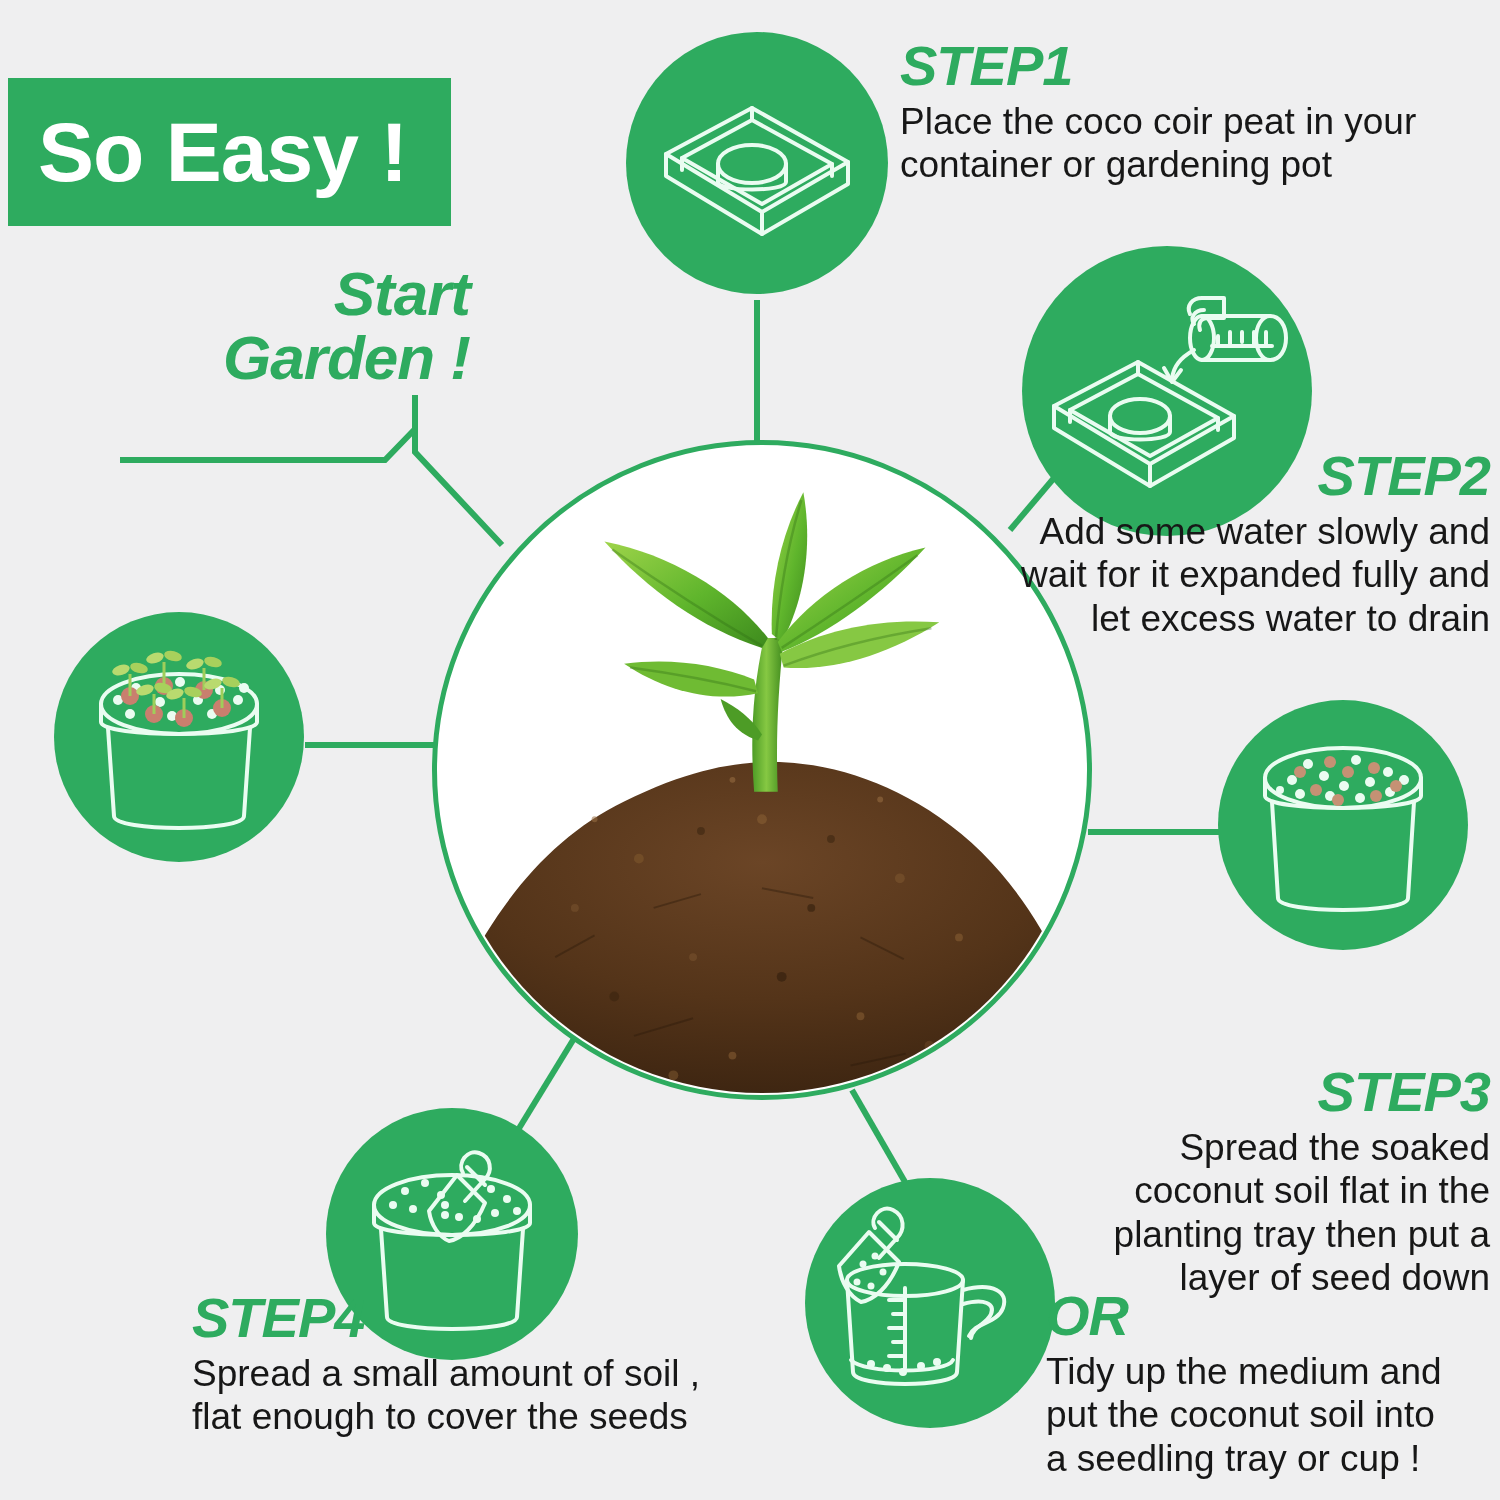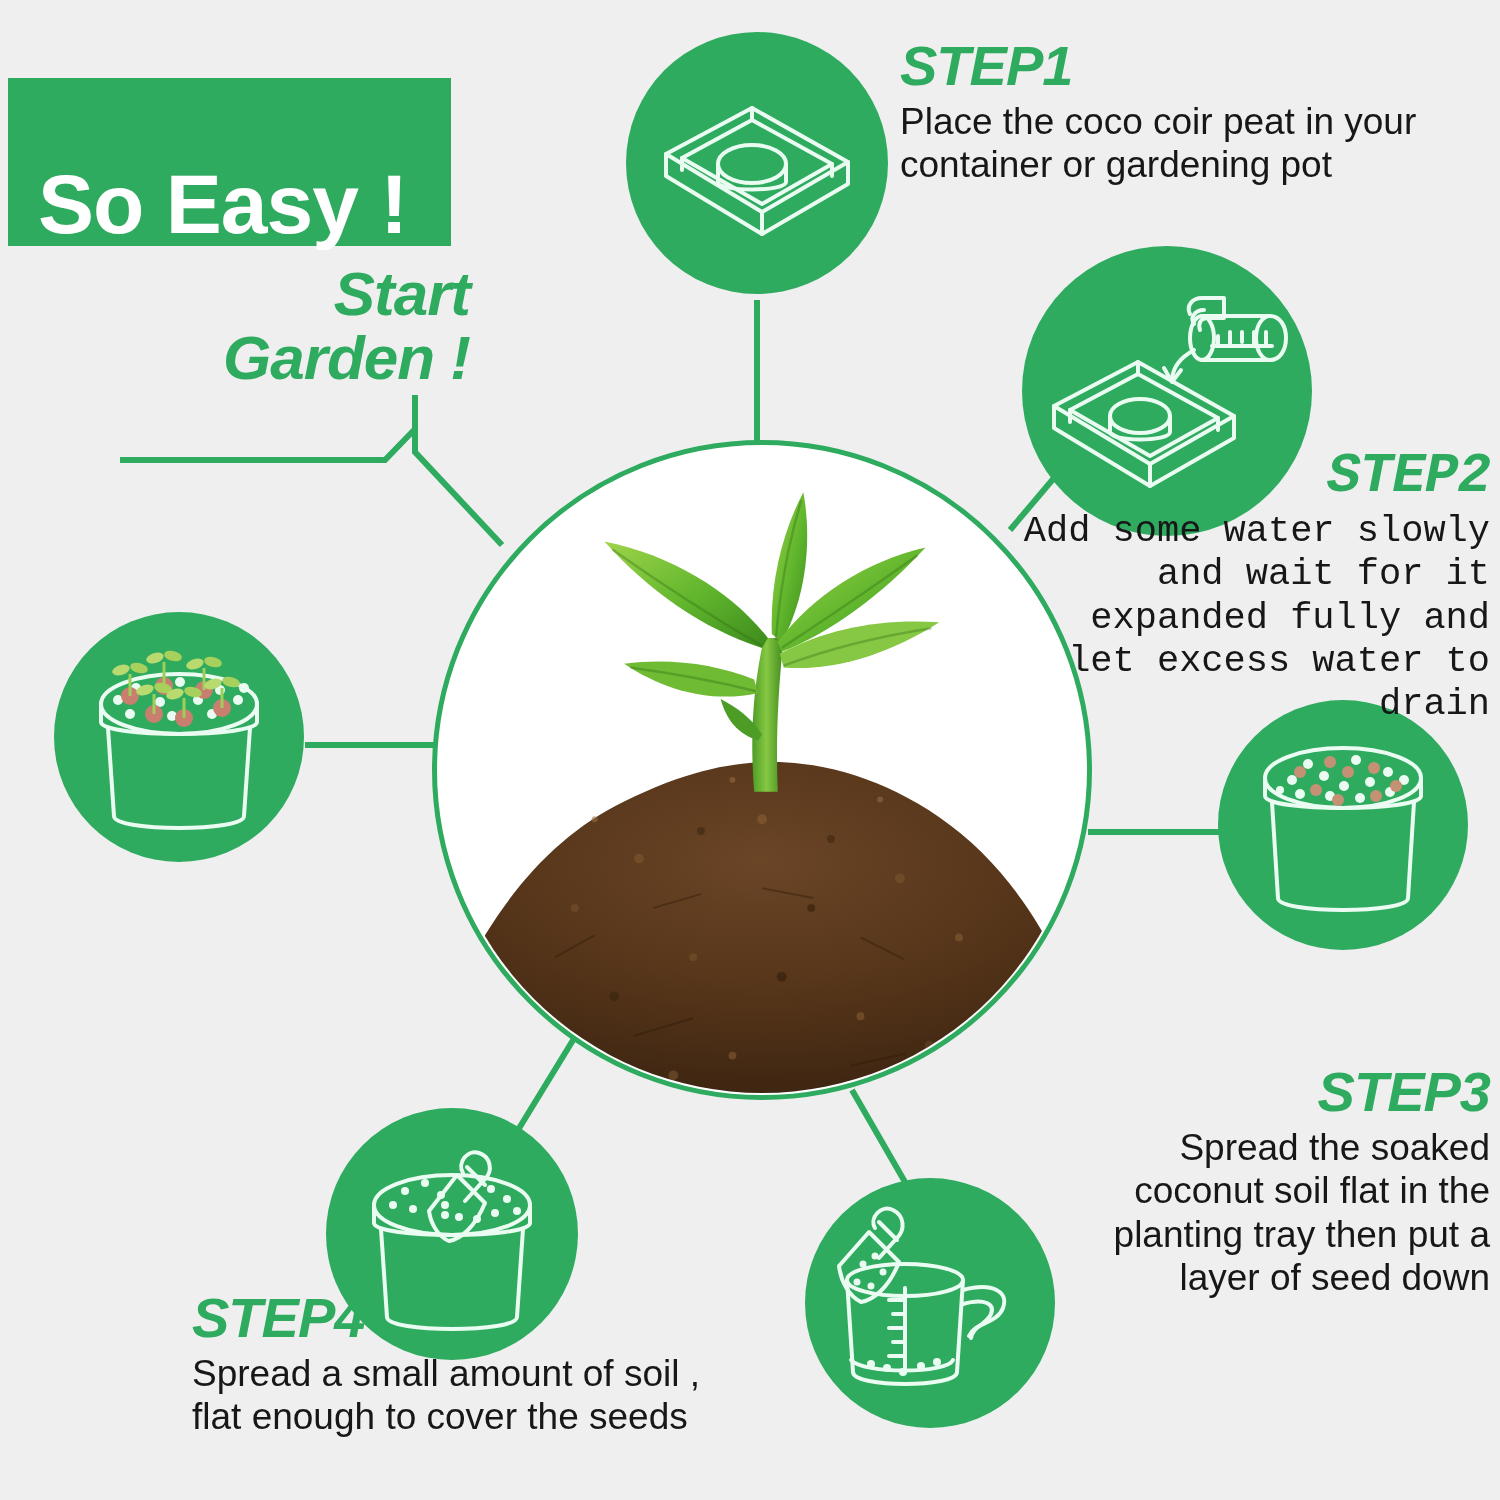--- a/index.html
+++ b/index.html
@@ -10,23 +10,23 @@
     overflow:hidden;
     position:relative;
   }
   .stage{position:absolute;left:0;top:0;width:1500px;height:1500px;}
 
   
   .lines{position:absolute;left:0;top:0;width:1500px;height:1500px;}
 
   
   .so-easy-box{
-    position:absolute;left:8px;top:78px;width:443px;height:168px;
+    position:absolute;left:8px;top:78px;width:443px;height:148px;
     background:#2eab5f;
-    display:flex;align-items:flex-end;
+    display:flex;align-items:center;
   }
   .so-easy-text{
     color:#ffffff;font-size:84px;font-weight:bold;letter-spacing:-1px;
     margin-left:30px;line-height:1;
   }
   .start-garden{
     position:absolute;left:70px;top:262px;width:400px;
     color:#2eab5f;font-size:62px;font-weight:bold;font-style:italic;
     line-height:1.04;text-align:right;letter-spacing:-1px;
     padding-right:18px;
@@ -53,21 +53,21 @@
     color:#2eab5f;font-size:56px;font-weight:bold;font-style:italic;
     letter-spacing:-1px;line-height:1;margin-bottom:6px;
   }
   .step-body{
     color:#171717;font-size:37px;line-height:1.17;font-weight:400;
   }
   .ta-left{text-align:left;}
   .ta-right{text-align:right;}
 
   #s1{left:900px;top:38px;width:520px;}
-  #s2{left:1010px;top:448px;width:480px;font-family:Liberation Mono, monospace;}
+  #s2{left:1010px;top:448px;width:480px;}
   #s3{left:1040px;top:1064px;width:450px;}
   #s4{left:160px;top:1290px;width:520px;margin-left:32px;}
   #s5{left:12px;top:890px;width:500px;}
   #sor{left:1046px;top:1288px;width:400px;}
 </style>
 </head>
 <body>
 
 <div class="stage">
 
@@ -395,14 +395,18 @@
     <div class="step-label">STEP3</div>
     <div class="step-body">Spread the soaked coconut soil flat in the planting tray then put a layer of seed down</div>
   </div>
 
   <div class="step ta-left" id="s4">
     <div class="step-label">STEP4</div>
     <div class="step-body">Spread a small amount of soil , flat enough to cover the seeds</div>
   </div>
 
 
+  <div class="step ta-left" id="sor">
+    <div class="step-label">OR</div>
+    <div class="step-body">Tidy up the medium and put the coconut soil into a seedling tray or cup !</div>
+  </div>
 
 </div>
 
 </body></html>

